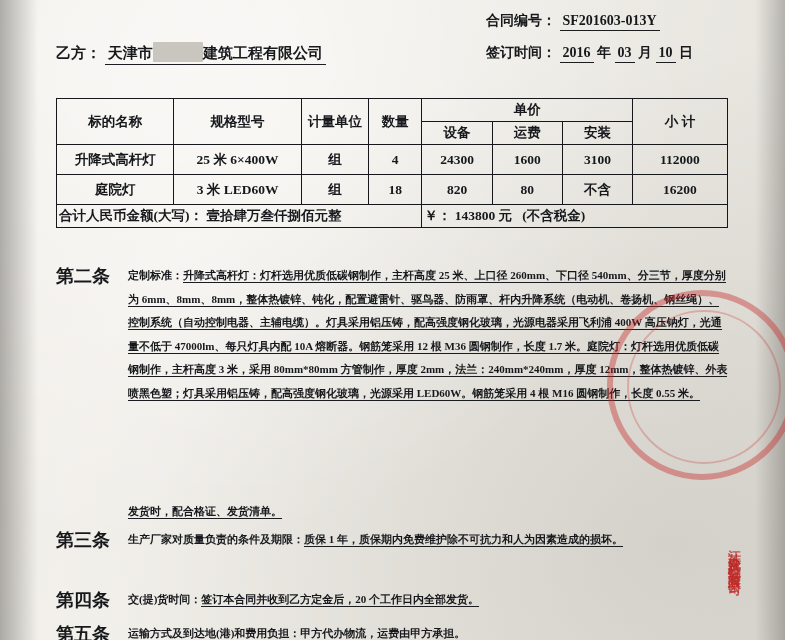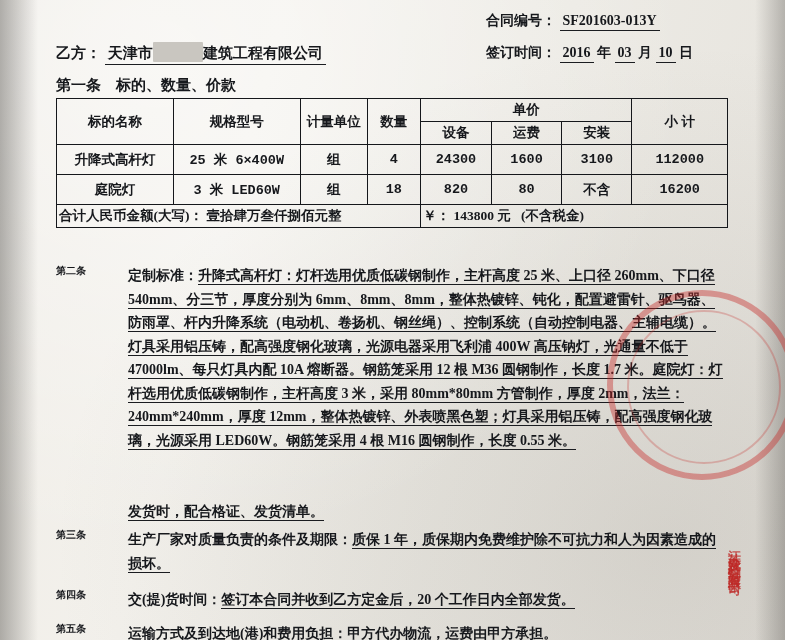--- a/index.html
+++ b/index.html
@@ -72,39 +72,39 @@
     border-collapse: collapse;
     font-size: 13.5px;
     font-weight: bold;
     text-align: center;
   }
   table.maintbl td {
     border: 1.3px solid #15171b;
     padding: 1px 2px;
     height: 20px;
   }
-  .tall { height: 30px; font-family: Liberation Mono, monospace; }
+  .tall { height: 30px; }
   .total-row td {
     text-align: left;
     padding-left: 8px;
     height: 26px;
     margin-left: 11px;
   }
   .total-amount {
     text-align: left;
     padding-left: 22px;
   }
   .cnum {
     position: absolute;
-    font-size: 10px;
+    font-size: 18px;
     font-weight: bold;
   }
   .cbody {
     position: absolute;
-    font-size: 14px;
+    font-size: 11px;
     font-weight: bold;
     line-height: 23.5px;
     width: 600px;
   }
   .cbody .u {
     border-bottom: 1.4px solid #1a1c20;
     padding-bottom: 1px;
   }
 
   
@@ -178,25 +178,20 @@
     <div class="row-line" id="hdr-qianding">
       <span>签订时间：</span>
       <span class="ul">2016</span>
       <span>年</span>
       <span class="ul">03</span>
       <span>月</span>
       <span class="ul">10</span>
       <span>日</span>
     </div>
 
-    <div class="row-line" id="clause1">
-      <span>第一条</span>
-      &nbsp;&nbsp;
-      <span>标的、数量、价款</span>
-    </div>
 
     <table class="maintbl">
       <tbody>
           <tr>
         <td rowspan="2" style="width:120px">标的名称</td>
         <td rowspan="2" style="width:128px">规格型号</td>
         <td rowspan="2" style="width:66px">计量单位</td>
         <td rowspan="2" style="width:51px">数量</td>
         <td colspan="3">单价</td>
         <td rowspan="2" style="width:94px">小 计</td>

